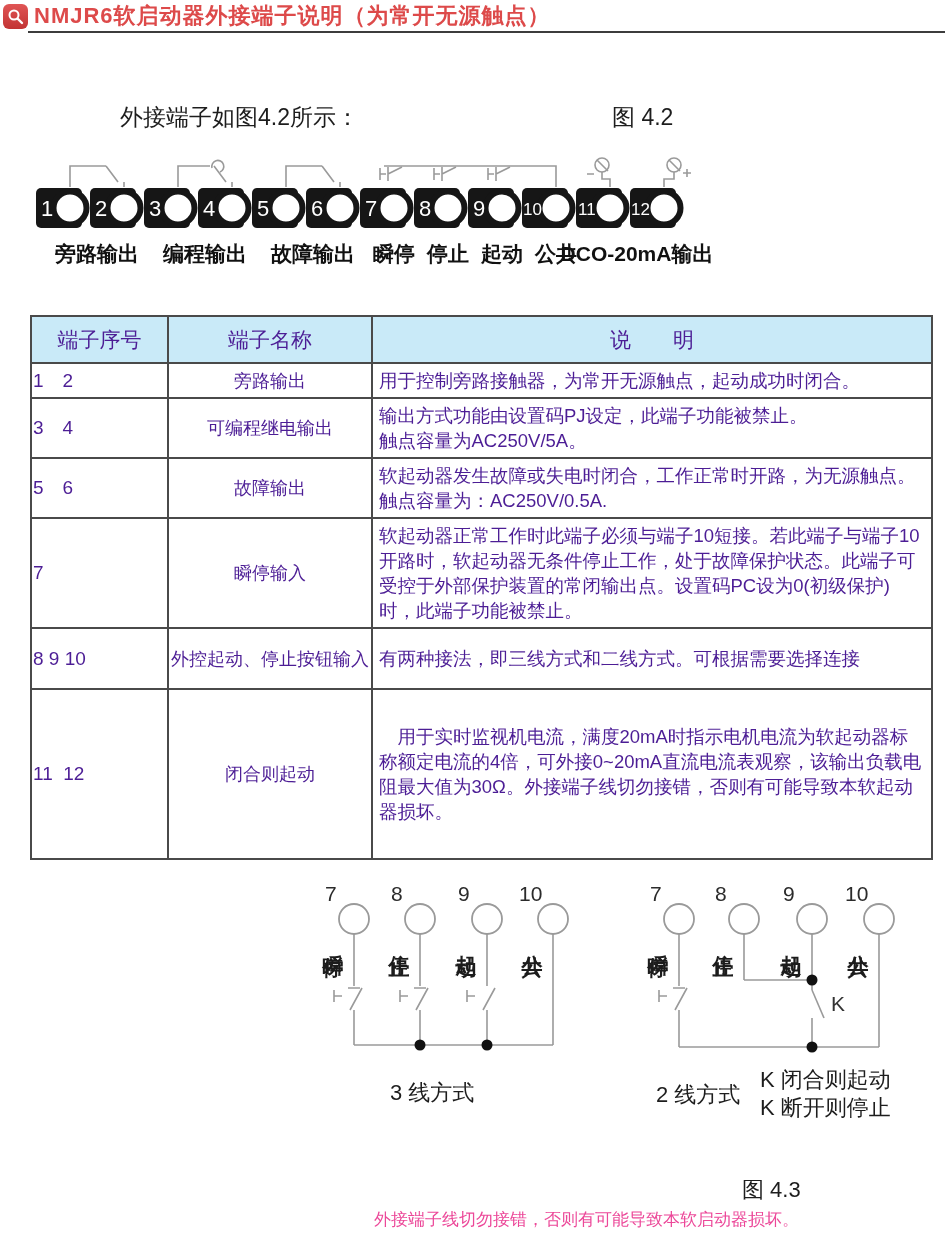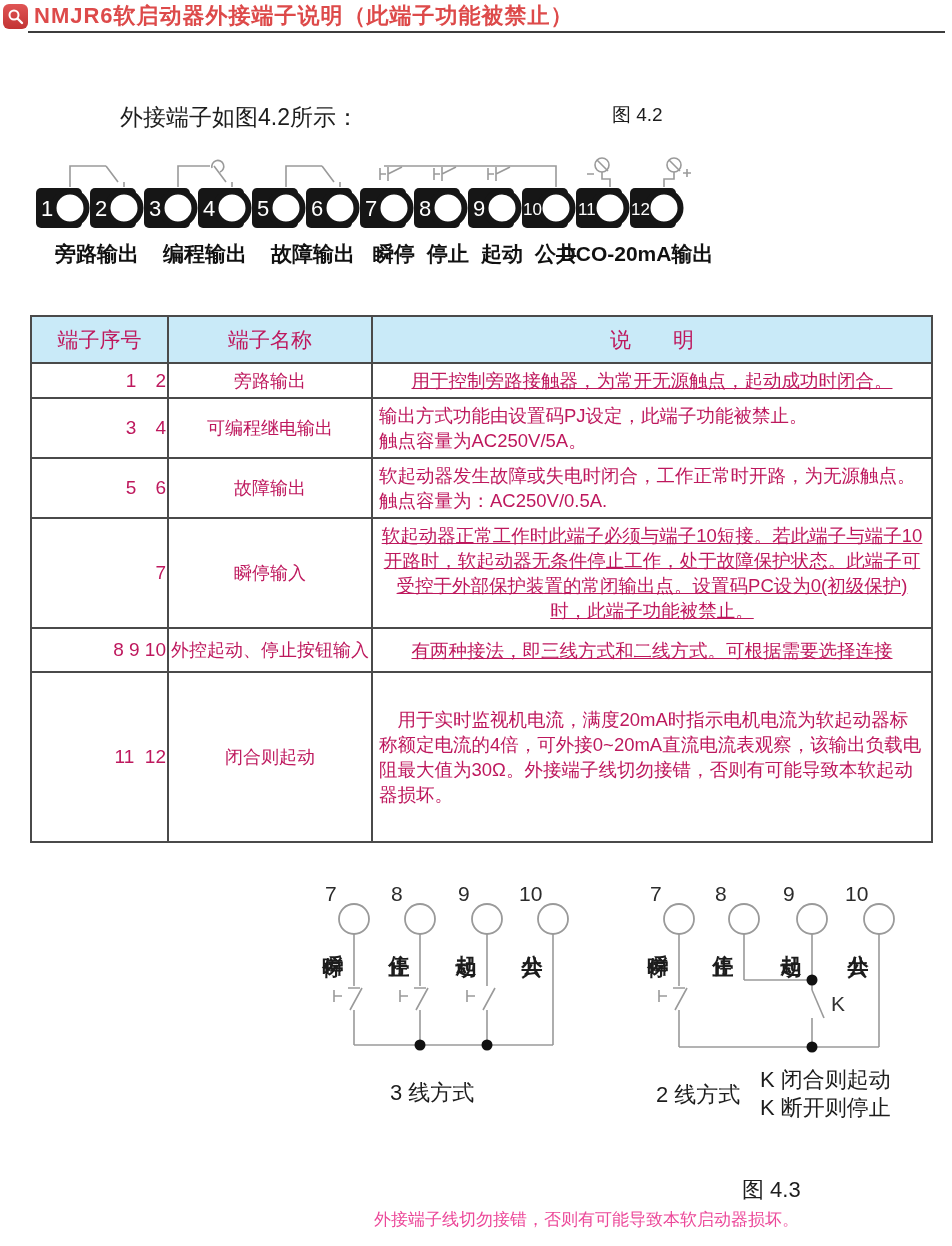--- a/index.html
+++ b/index.html
@@ -8,35 +8,35 @@
     font-family:"Liberation Sans","DejaVu Sans",sans-serif;color:#222;
   }
   
   .hdr-icon{position:absolute;left:3px;top:4px;width:25px;height:25px;border-radius:6px;
     background:linear-gradient(180deg,#e05555,#c23434);display:flex;align-items:center;justify-content:center;}
   .page-title{position:absolute;left:34px;top:1px;margin:0;font-size:22px;font-weight:600;
     color:#dd4a4a;letter-spacing:1px;white-space:nowrap;}
   .hdr-rule{position:absolute;left:28px;top:31px;width:917px;height:0;border-top:2px solid #3c3c3c;}
   
   .intro{position:absolute;left:120px;top:102px;font-size:23px;color:#1d1d1d;}
-  .fig42-label{position:absolute;left:612px;top:102px;font-size:19px;color:#1d1d1d;}
+  .fig42-label{position:absolute;left:612px;top:102px;font-size:23px;color:#1d1d1d;}
   
   .strip-svg{position:absolute;left:28px;top:156px;}
   .strip-labels span{position:absolute;top:240px;transform:translateX(-50%);
     font-size:21px;font-weight:700;color:#111;white-space:nowrap;}
   
   table.spec{position:absolute;left:30px;top:315px;width:901px;border-collapse:collapse;
-    table-layout:fixed;color:#be185d;}
+    table-layout:fixed;color:#4c1d95;}
   table.spec th,table.spec td{border:2px solid #4a4a4a;overflow:hidden;}
   table.spec th{background:#c9eaf8;font-size:21px;font-weight:400;text-align:center;
     white-space:pre-wrap;height:43px;}
-  td.c1{font-size:19px;text-align:right;white-space:pre-wrap;}
+  td.c1{font-size:19px;text-align:left;white-space:pre-wrap;}
   td.c2{font-size:18px;text-align:center;padding:0 2px;}
   td.c3{font-size:18.5px;line-height:25px;padding:4px 6px;}
-  .al-c{text-align:center;text-decoration:underline;}
+  .al-c{}
   .al-l{text-align:left;}
   .pre{white-space:pre-line;}
   .indent{text-indent:1em;}
   
   .diagram{position:absolute;width:330px;height:250px;}
   .diagram.left{left:295px;top:882px;}
   .diagram.right{left:628px;top:882px;width:324px;}
   .diagram svg{position:absolute;left:0;top:0;}
   .tnum{position:absolute;top:0;font-size:21px;color:#2b2b2b;}
   .vlabel{position:absolute;top:56px;font-size:21px;font-weight:600;color:#1c1c1c;
@@ -59,21 +59,21 @@
 <body>
 
 <div class="page">
 
   <span class="hdr-icon">
     <svg width="17" height="17" viewBox="0 0 17 17">
       <circle cx="7" cy="7" r="4.5" fill="none" stroke="#fff" stroke-width="2"></circle>
       <line x1="10.5" y1="10.5" x2="15" y2="15" stroke="#fff" stroke-width="2.4" stroke-linecap="round"></line>
     </svg>
   </span>
-  <h1 class="page-title">NMJR6软启动器外接端子说明（此端子功能被禁止）</h1>
+  <h1 class="page-title">NMJR6软启动器外接端子说明（为常开无源触点）</h1>
   <div class="hdr-rule"></div>
 
   <div class="intro">外接端子如图4.2所示：</div>
   <div class="fig42-label">图 4.2</div>
 
   <svg class="strip-svg" width="700" height="86" viewBox="0 0 700 86">
 
     <g>
       <path class="wire" d="M42,31 V10 H78 M78,10 L90,26 M96,31 V26"></path>
     </g>
@@ -202,21 +202,21 @@
         <td class="c1">5　6</td>
         <td class="c2">故障输出</td>
         <td class="c3 al-l pre">软起动器发生故障或失电时闭合，工作正常时开路，为无源触点。
 触点容量为：AC250V/0.5A.</td>
       </tr>
       <tr style="height:103px">
         <td class="c1">7</td>
         <td class="c2">瞬停输入</td>
         <td class="c3 al-c">软起动器正常工作时此端子必须与端子10短接。若此端子与端子10开路时，软起动器无条件停止工作，处于故障保护状态。此端子可受控于外部保护装置的常闭输出点。设置码PC设为0(初级保护)时，此端子功能被禁止。</td>
       </tr>
-      <tr style="height:44px">
+      <tr style="height:61px">
         <td class="c1">8 9 10</td>
         <td class="c2">外控起动、停止按钮输入</td>
         <td class="c3 al-c">有两种接法，即三线方式和二线方式。可根据需要选择连接</td>
       </tr>
       <tr style="height:170px">
         <td class="c1">11  12</td>
         <td class="c2">闭合则起动</td>
         <td class="c3 al-l indent">用于实时监视机电流，满度20mA时指示电机电流为软起动器标称额定电流的4倍，可外接0~20mA直流电流表观察，该输出负载电阻最大值为30Ω。外接端子线切勿接错，否则有可能导致本软起动器损坏。</td>
       </tr>
     </tbody>

